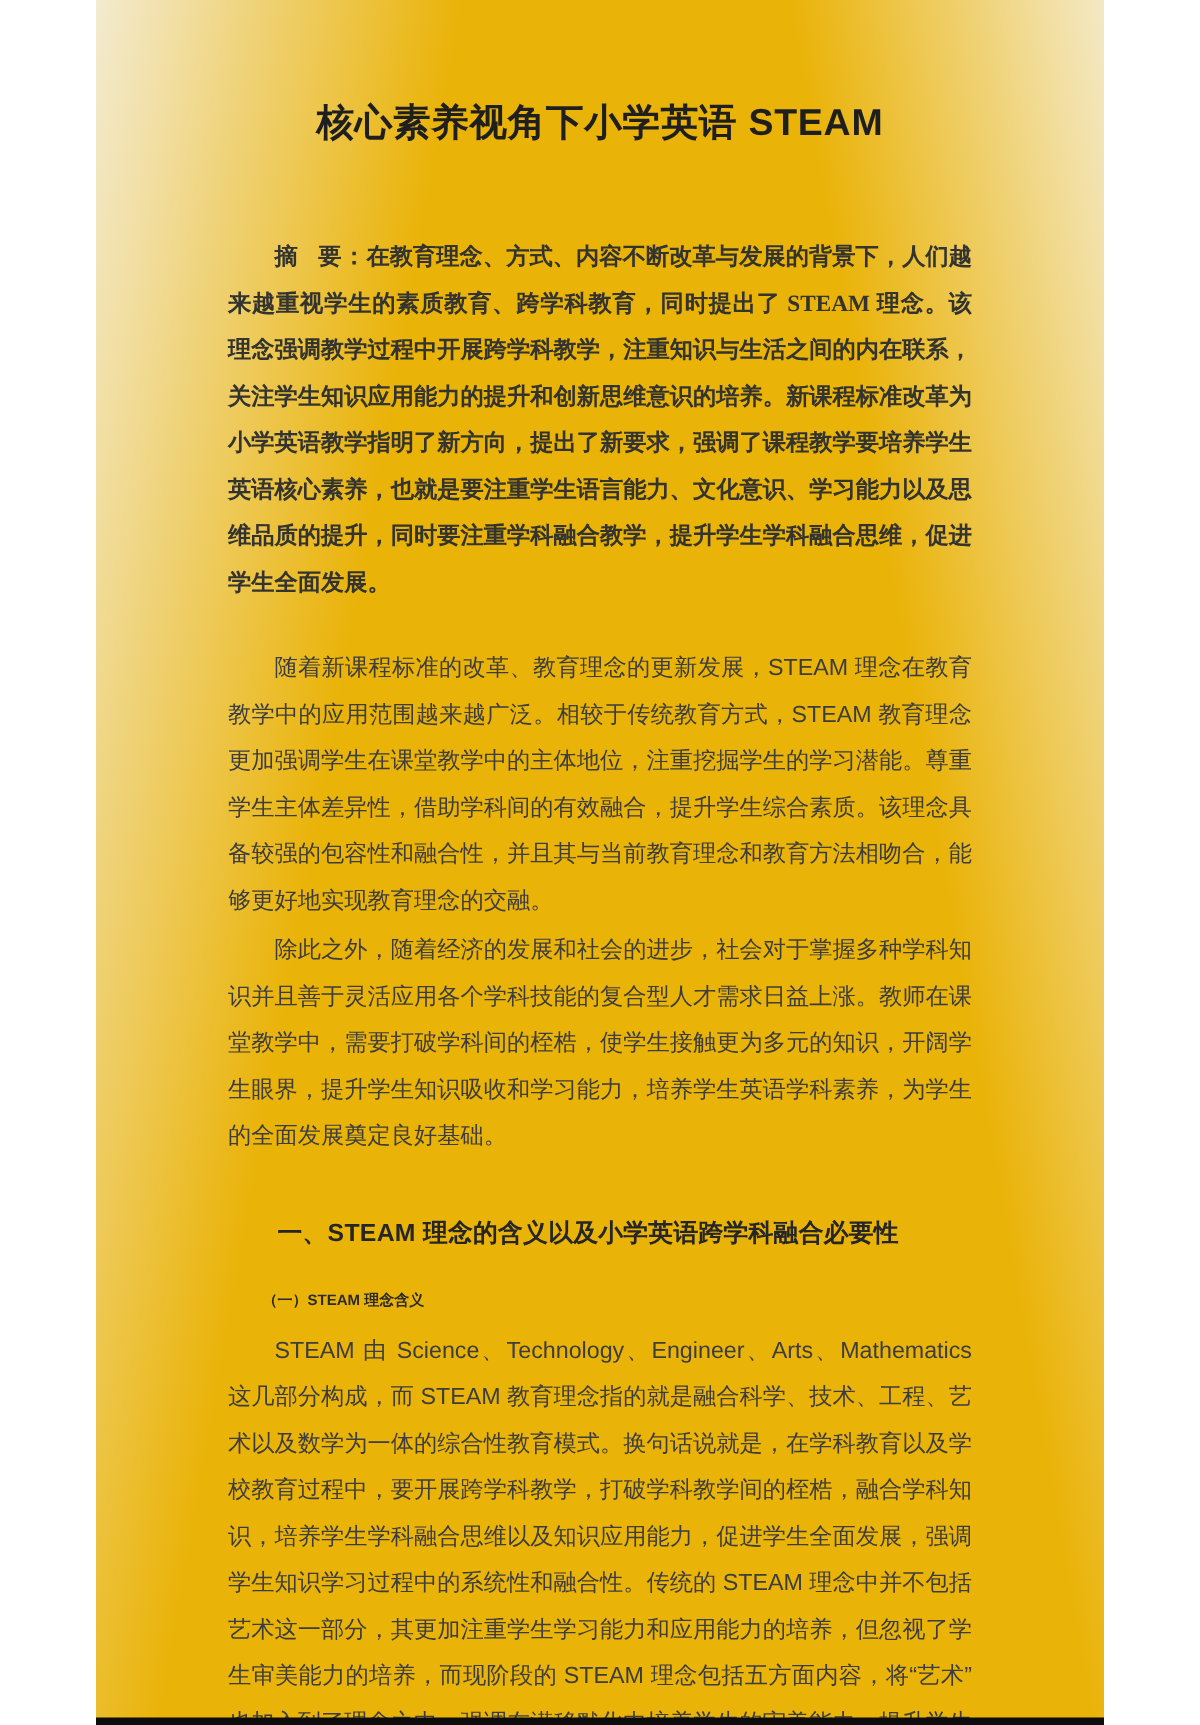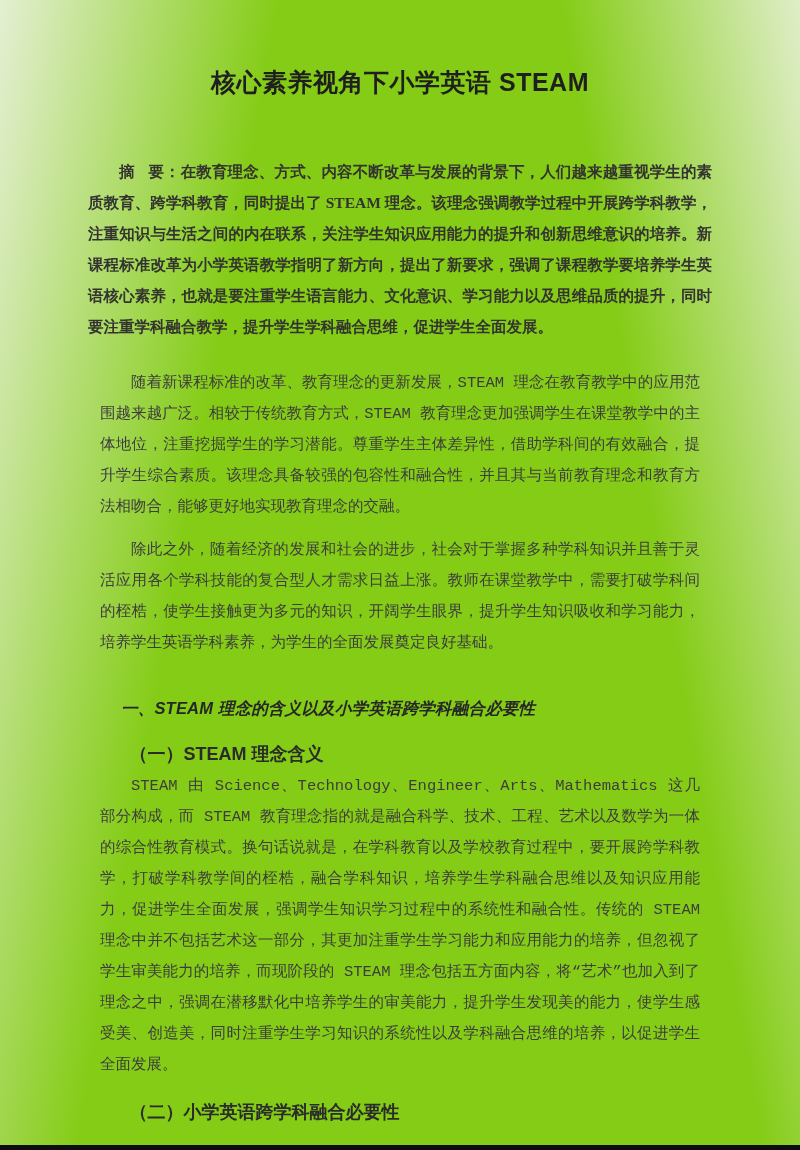--- a/index.html
+++ b/index.html
@@ -3,24 +3,24 @@
 <meta charset="utf-8">
 <title>核心素养视角下小学英语 STEAM 跨学科融合策略研究</title>
 <style>
   html, body {
     margin: 0;
     padding: 0;
     background: #ffffff;
   }
   .page {
     position: relative;
-    width: 800px;
+    width: 672px;
     height: 1150px;
     margin: 0 auto;
-    background: #84cc16;
+    background: #eab308;
     overflow: hidden;
     box-sizing: border-box;
     font-family: "Liberation Sans", "DejaVu Sans", sans-serif;
     color: #3b3b3b;
     -webkit-font-smoothing: antialiased;
   }
   
   .page::before {
     content: "";
     position: absolute;
@@ -69,48 +69,46 @@
     font-weight: bold;
     letter-spacing: 0.5px;
   }
   .abstract-label .gap { display: inline-block; width: 0.85em; }
   .kw {
     margin-top: 1px !important;
   }
 
   
   .body-par {
-    margin: 12px;
+    margin: 0;
     margin-top: 26px;
     font-size: 15.5px;
     line-height: 31px;
     text-align: justify;
     text-justify: inter-ideograph;
     text-indent: 2em;
     color: #3d3d3d;
-    font-family: Liberation Mono, monospace;
   }
   .body-par.tight { margin-top: 2px; }
 
   
   h2.sec-head {
     margin: 0;
     margin-top: 34px;
     font-size: 16.5px;
     font-weight: bold;
     line-height: 30px;
     text-indent: 2em;
     color: #262626;
     letter-spacing: 0.2px;
-    font-style: italic;
   }
   h3.sub-head {
     margin: 0;
     margin-top: 16px;
-    font-size: 18px;
+    font-size: 10px;
     font-weight: bold;
     line-height: 30px;
     text-indent: 2.3em;
     color: #2b2b2b;
   }
 
   
   .scan-edge {
     position: absolute;
     left: 0;

